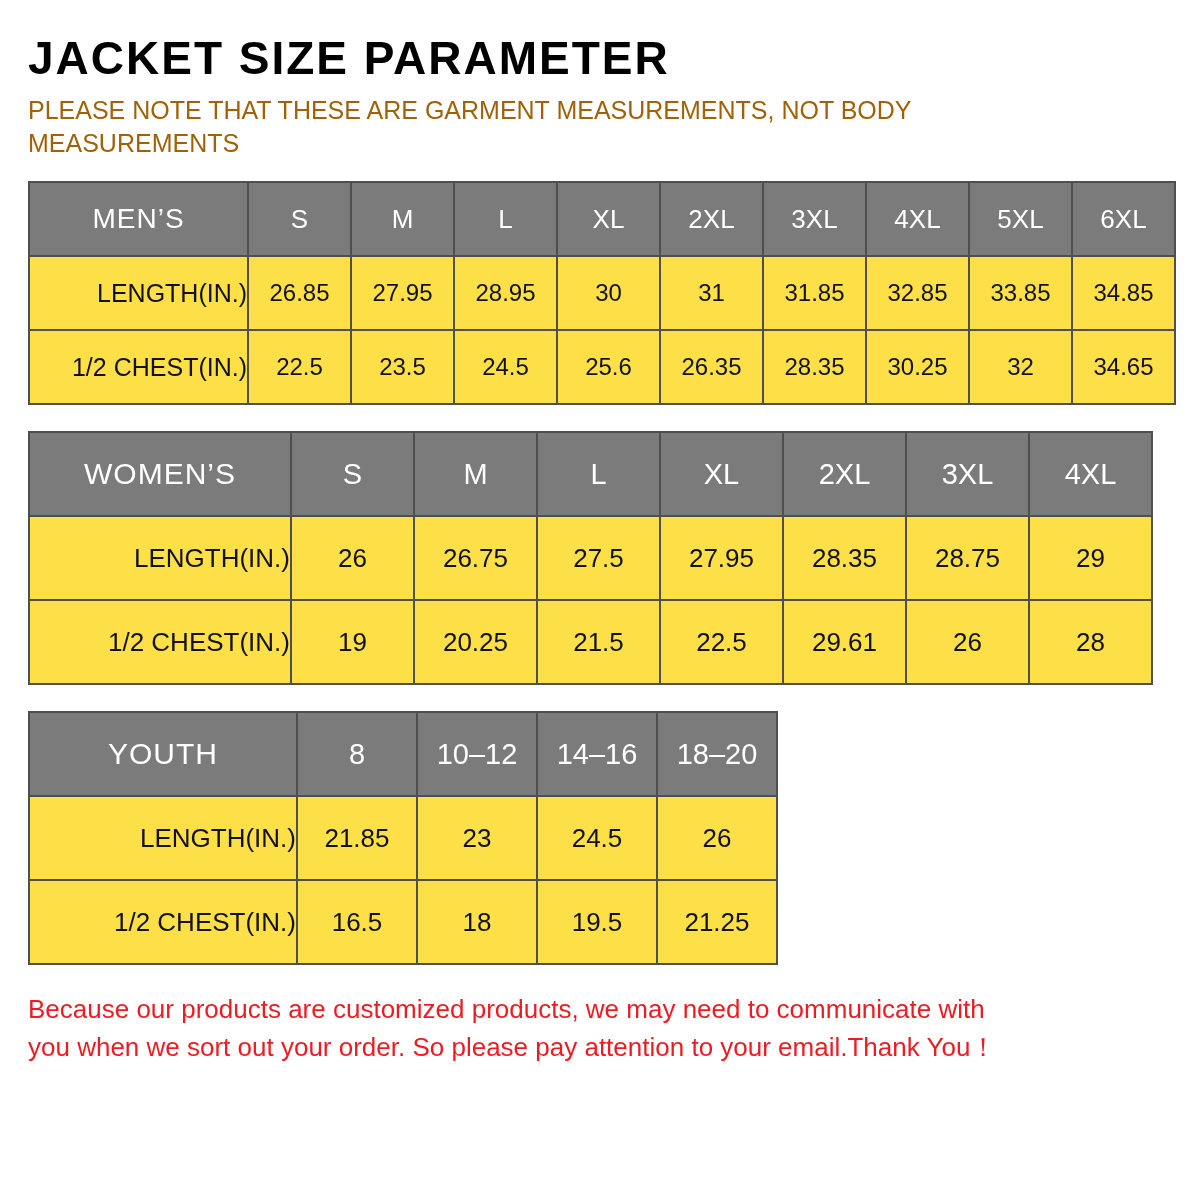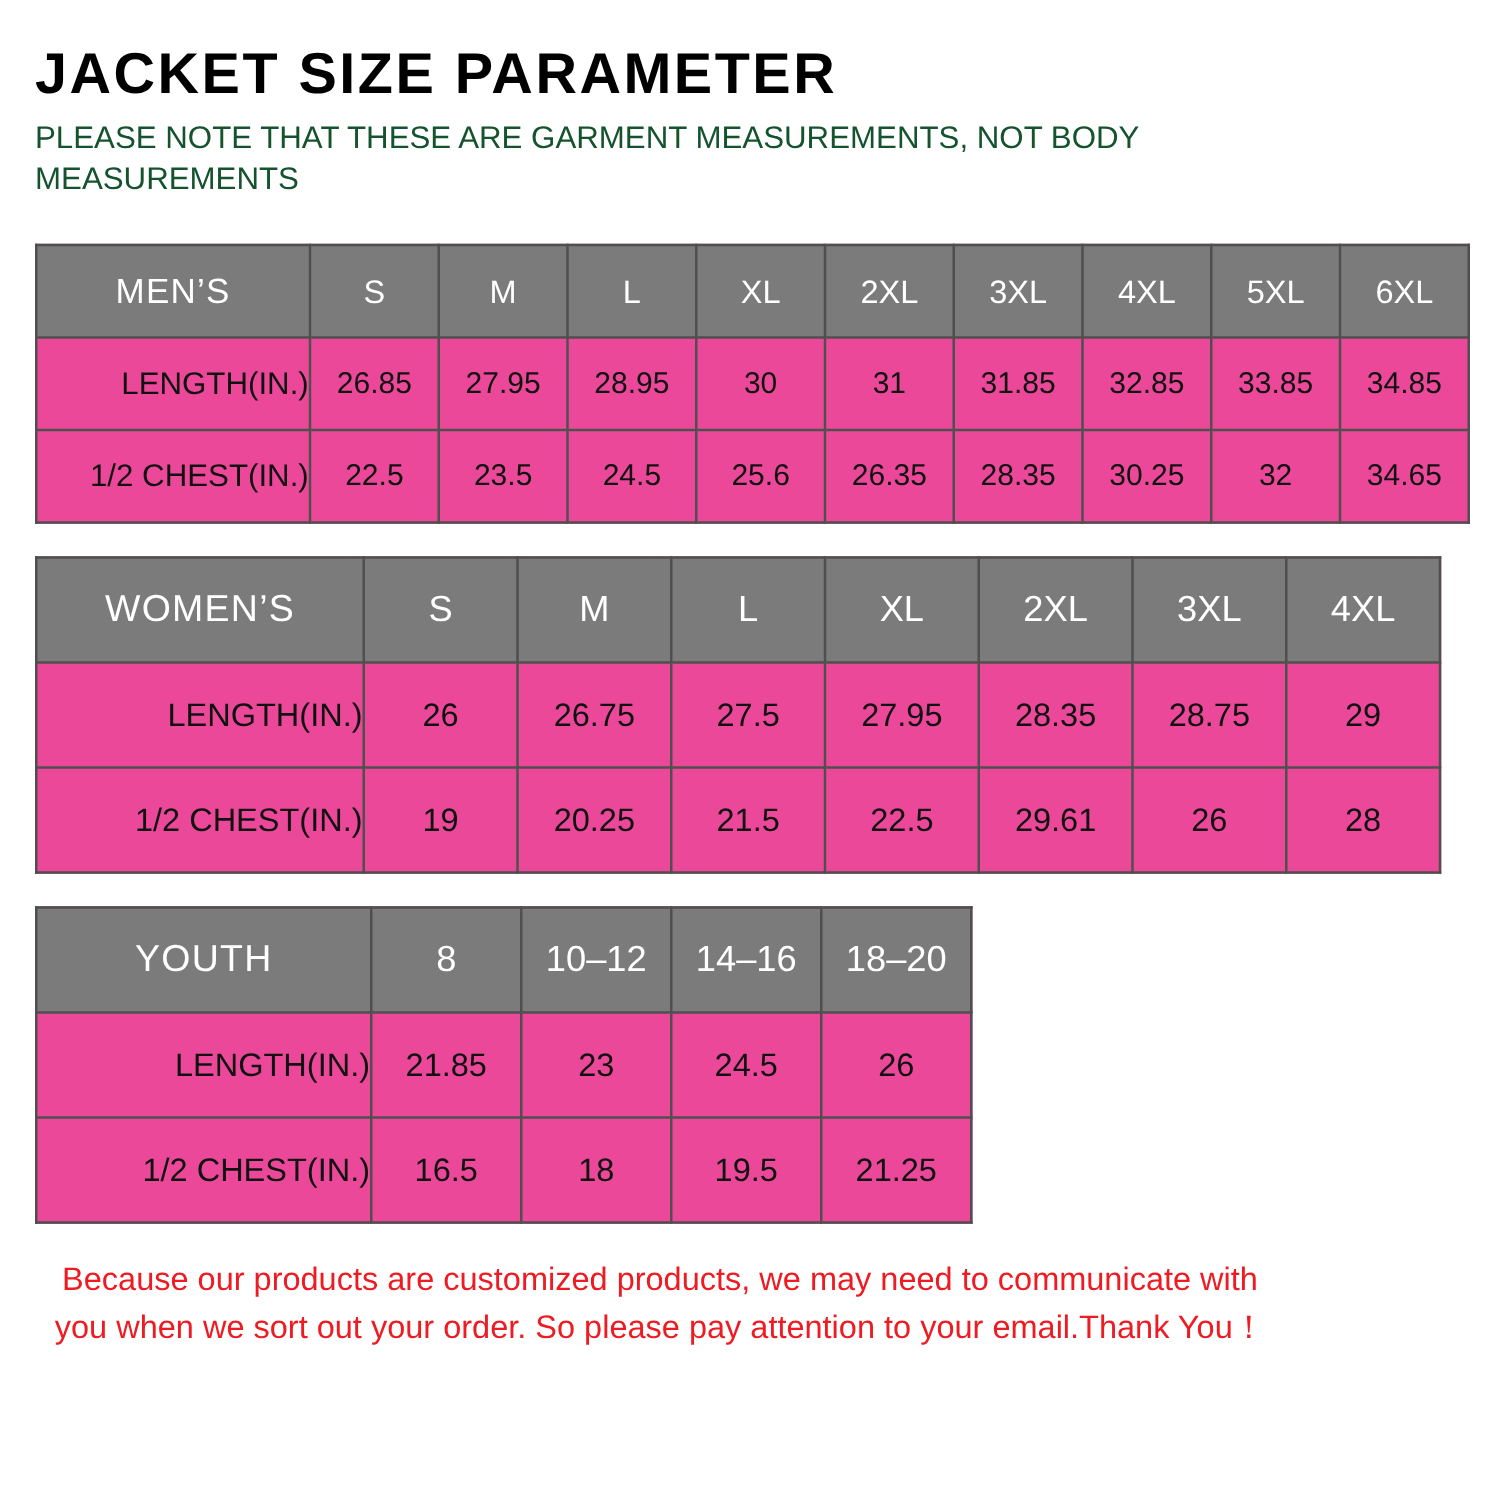--- a/index.html
+++ b/index.html
@@ -23,31 +23,31 @@
   }
   .title {
     font-size: 46px;
     font-weight: bold;
     letter-spacing: 2px;
     color: #000000;
     margin: 4px 0 12px 0;
     line-height: 1.05;
   }
   .note {
-    color: #14532d;
+    color: #a16207;
     font-size: 25px;
     line-height: 1.3;
-    margin-bottom: 36px;
+    margin-bottom: 22px;
     max-width: 960px;
   }
   table.size-table {
     border-collapse: collapse;
     table-layout: fixed;
     margin-bottom: 26px;
-    background: #ec4899;
+    background: #fde047;
   }
   table.size-table td, table.size-table th {
     border: 2px solid #4f4f4f;
     text-align: center;
     vertical-align: middle;
     font-weight: normal;
     font-size: 24px;
     color: #111111;
     padding: 0;
     height: 72px;
@@ -85,21 +85,20 @@
   #womens-table thead td.cat, #youth-table thead td.cat { font-size: 30px; }
   #womens-table thead td, #youth-table thead td { font-size: 29px; }
   #womens-table tbody td, #youth-table tbody td { font-size: 26px; }
 
   .footer-red {
     color: #ee1c22;
     font-size: 26px;
     line-height: 1.45;
     margin-top: 12px;
     max-width: 1120px;
-    text-align: center;
   }
   .footer-red.second {
     margin-top: 22px;
     font-size: 25px;
   }
 </style>
 </head>
 <body>
 
 <div class="page">

